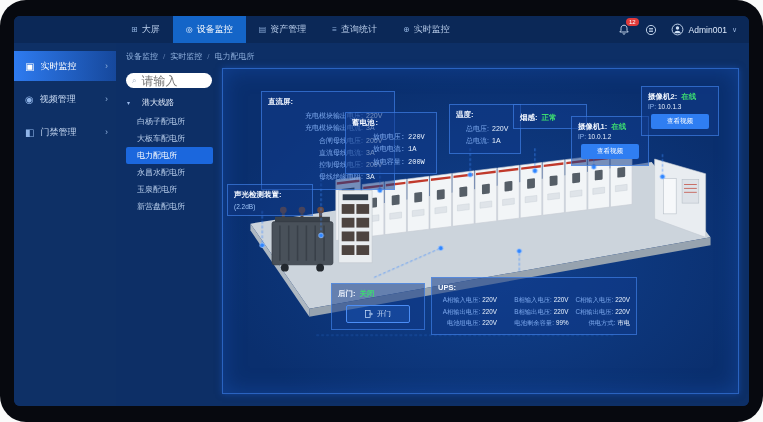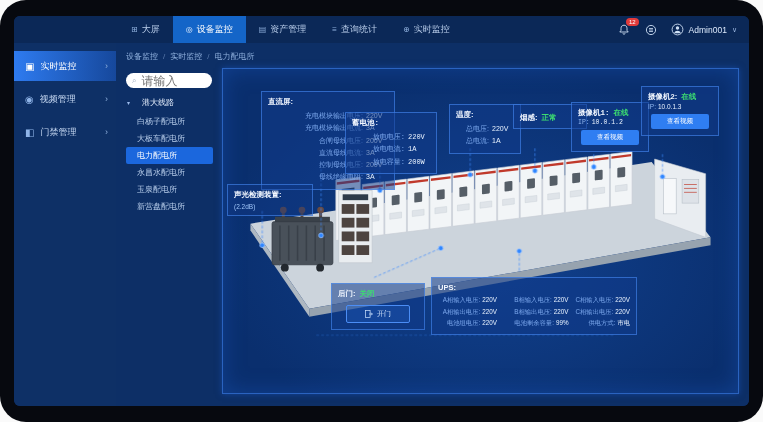--- a/index.html
+++ b/index.html
@@ -67,21 +67,21 @@
   .btn-ghost{display:flex;align-items:center;justify-content:center;gap:4px;margin:6px auto 1px;
     background:rgba(47,126,242,.2);color:#d6e7ff;border:1px solid #4b8df5;border-radius:2px;
     font-size:7px;padding:3px 0;width:80%;cursor:pointer;font-family:inherit;}
   .ip-row{font-size:6.5px;color:#8fb6ee;margin-top:1px;}
   .ip-row .val{color:#e8f2ff;margin-left:2px;}
 
   .card-dc{left:38px;top:22px;width:120px;}
   .card-battery{left:122px;top:43px;width:78px;font-family:Liberation Mono, monospace;}
   .card-temp{left:226px;top:35px;width:58px;}
   .card-smoke{left:290px;top:35px;width:60px;padding-top:8px;}
-  .card-cam1{left:348px;top:33px;width:64px;font-family:Liberation Mono, monospace;}
+  .card-cam1{left:348px;top:47px;width:64px;}
   .card-cam2{left:418px;top:17px;width:64px;}
   .card-sound{left:4px;top:115px;width:72px;background:rgba(17,58,138,.4);}
   .card-sound .sub{font-size:6.5px;color:#9fc4f8;margin-top:2px;}
   .card-door{left:108px;top:214px;width:80px;}
   .card-ups{left:208px;top:208px;width:192px;}
   .ups-grid{display:grid;grid-template-columns:1.05fr 1.15fr 0.95fr;column-gap:7px;row-gap:1px;}
   .ups-grid .cell{display:flex;font-size:6.3px;line-height:1.7;}
   .ups-grid .lbl{flex:1;text-align:right;color:#7da9ee;margin-right:2px;white-space:nowrap;}
   .ups-grid .val{color:#e8f2ff;white-space:nowrap;}
 </style>

